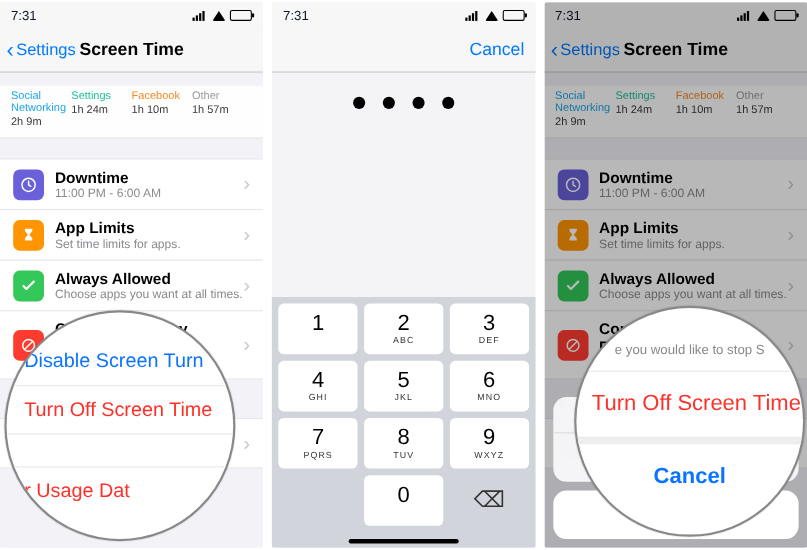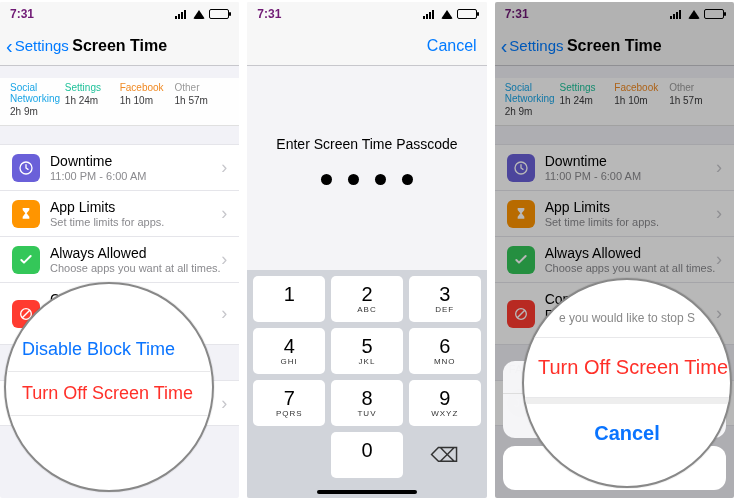--- a/index.html
+++ b/index.html
@@ -22,21 +22,21 @@
   }
   .dimmed::after {
     content: "";
     position: absolute; inset: 0;
     background: rgba(0,0,0,0.28);
     pointer-events: none;
   }
   
   .status {
     height: 24px; display: flex; align-items: center; justify-content: space-between;
-    padding: 0 10px; font-size: 12px; font-weight: 700; color: #701a75; background: #f7f7f7;
+    padding: 0 10px; font-size: 12px; font-weight: 400; color: #0f172a; background: #f7f7f7;
   }
   .status .right { display: flex; align-items: center; gap: 4px; }
   .sig { width: 14px; height: 10px; display: flex; align-items: flex-end; gap: 1px; }
   .sig span { width: 2px; background: #000; display: inline-block; }
   .sig span:nth-child(1){height:3px}.sig span:nth-child(2){height:5px}.sig span:nth-child(3){height:7px}.sig span:nth-child(4){height:9px}
   .wifi { width: 0; height: 0; border-left: 6px solid transparent; border-right: 6px solid transparent; border-bottom: 9px solid #000; border-radius: 2px; }
   .batt { width: 20px; height: 10px; border: 1px solid #000; border-radius: 2px; position: relative; }
   .batt::after { content:""; position:absolute; right:-3px; top:2px; width:2px; height:4px; background:#000; border-radius:1px;}
   .batt .fill { height:100%; width:55%; background:#f7c948; }
   
@@ -58,21 +58,21 @@
   .group { margin-top: 18px; }
   .group-h { font-size: 11px; color: #8a8a8e; padding: 0 14px 5px; text-transform: uppercase; letter-spacing: .3px;}
   .row {
     background:#fff; display:flex; align-items:center; padding:8px 12px;
     border-top:0.5px solid #e5e5ea; position:relative;
   }
   .row:last-child{border-bottom:0.5px solid #e5e5ea;}
   .row .icon { width:28px;height:28px;border-radius:6px;display:flex;align-items:center;justify-content:center;margin-right:10px;flex-shrink:0;}
   .row .icon svg{width:16px;height:16px;fill:#fff}
   .row .txt { flex:1; }
-  .row .t { font-size:14px; color:#000; }
+  .row .t { font-size:14px; color:#000;font-weight:bold; }
   .row .s { font-size:11px; color:#8a8a8e; margin-top:1px;}
   .row .disc { color:#c7c7cc; font-size:18px; }
   .ic-purple{background:#6a60d9}.ic-orange{background:#ff9500}.ic-green{background:#34c759}.ic-red{background:#ff3b30}
   .avatar{width:28px;height:28px;border-radius:50%;background:#c8c8cd;color:#fff;font-size:11px;font-weight:600;display:flex;align-items:center;justify-content:center;margin-right:10px;flex-shrink:0;}
 
   
   .pc-screen { background:#f4f4f7; height: 100%; }
   .pc-prompt { text-align:center; font-size:14px; color:#000; margin-top:70px; }
   .dots { display:flex; justify-content:center; gap:16px; margin-top:22px; }
   .dots span { width:11px; height:11px; border-radius:50%; background:#000; }
@@ -218,21 +218,20 @@
               <span></span>
               <span></span>
             </span>
           <span class="wifi"></span>
           <span class="batt"><span class="fill"></span></span>
         </div>
       </div>
       <div class="nav">
         <div class="cancel">Cancel</div>
       </div>
-      <div class="pc-prompt">Enter Screen Time Passcode</div>
       <div class="dots">
           <span></span>
           <span></span>
           <span></span>
           <span></span>
         </div>
       <div class="keypad" id="keypad">
           <div class="key">
             <span class="n">1</span>
             <span class="l">&nbsp;</span>
@@ -377,22 +376,23 @@
         <div class="msg">e you would like to stop S</div>
         <div class="opt red">Turn Off Screen Time</div>
       </div>
       <div class="sheet-cancel">Cancel</div>
     </div>
   </div>
 
 </div>
 
 <div class="mag mag1">
-  <div class="m-line m-blue">Disable Block Time</div>
+  <div class="m-line m-blue">Disable Screen Turn</div>
   <div class="m-line m-red">Turn Off Screen Time</div>
   <div class="m-line" style="height:30px"></div>
+  <div class="m-line m-red" style="border-bottom:none">r Usage Dat</div>
 </div>
 
 <div class="mag mag3">
   <div class="m-msg">e you would like to stop S</div>
   <div class="m-line m-red">Turn Off Screen Time</div>
   <div class="m-line m-blue m-cancel" style="font-weight:600">Cancel</div>
 </div>
 
 </body></html>

